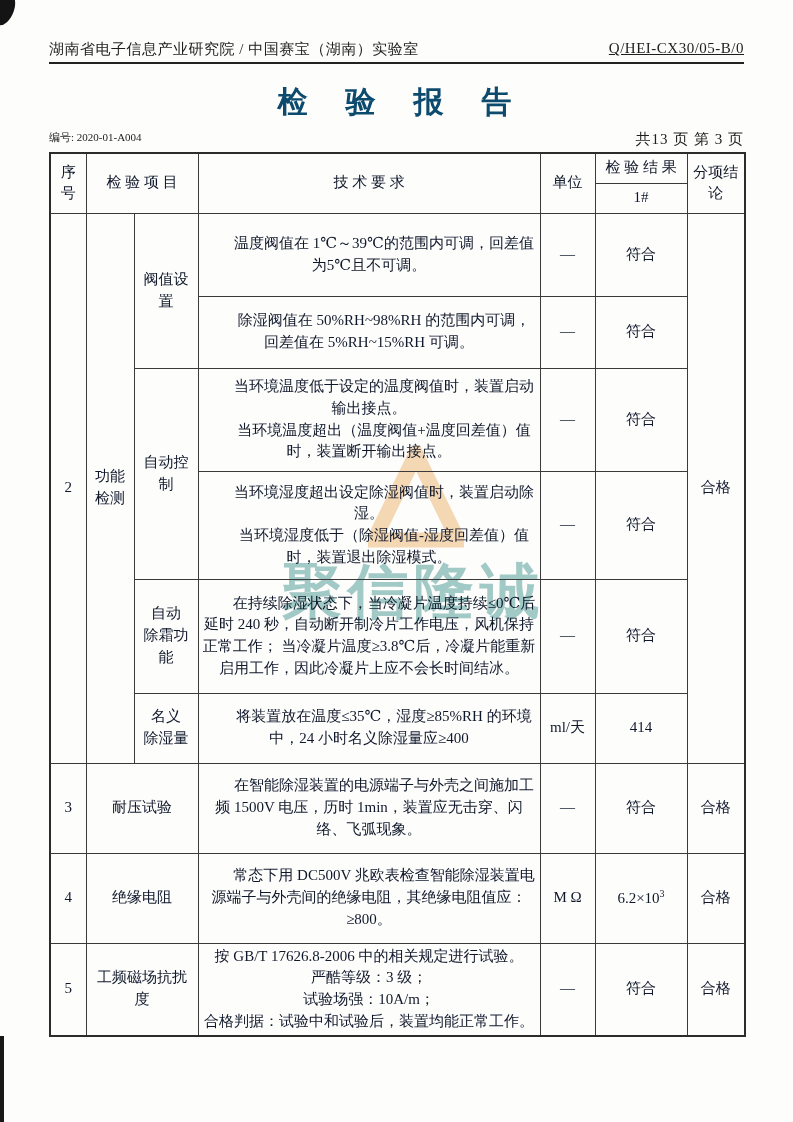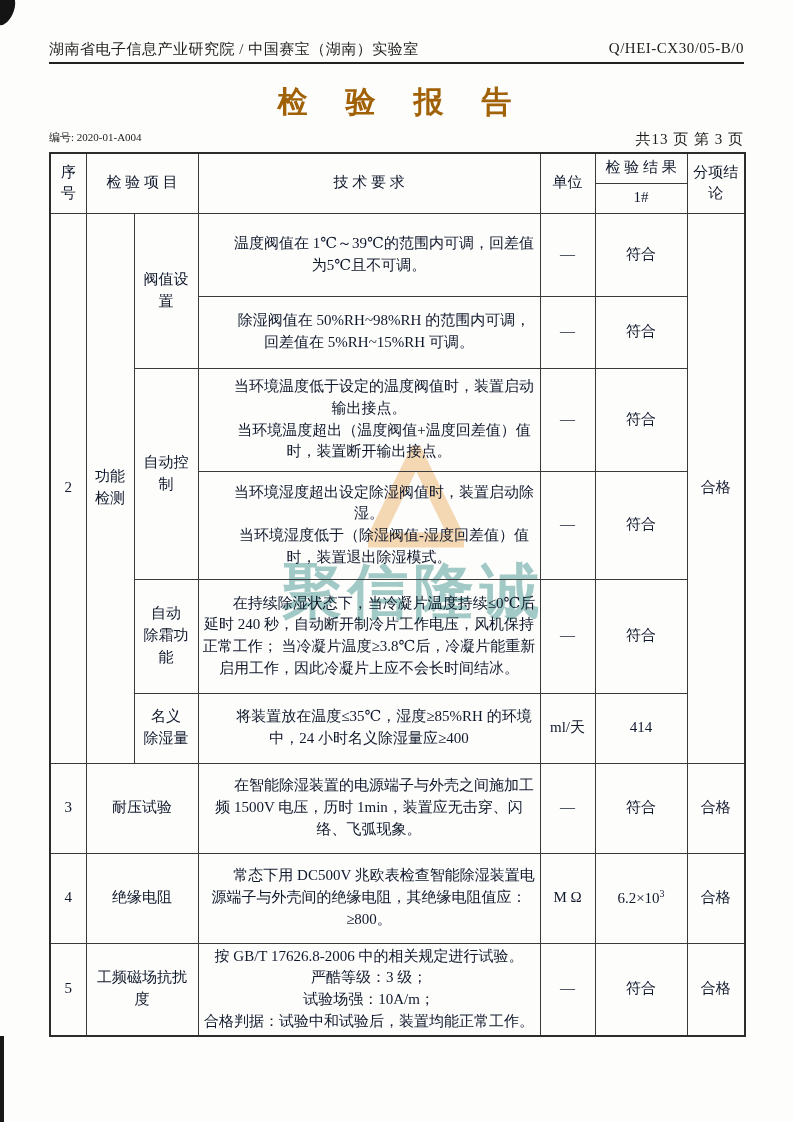--- a/index.html
+++ b/index.html
@@ -42,32 +42,32 @@
     white-space: nowrap;
   }
 
   
   .lab-name {
     position: absolute; left: 49px; top: 40px;
     font-size: 15px; letter-spacing: 0.5px;
   }
   .doc-code {
     position: absolute; right: 49px; top: 40px;
-    font-size: 15px; letter-spacing: 0.5px;
+    font-size: 15px; letter-spacing: 0.5px; text-decoration: underline;
   }
   .header-rule {
     position: absolute; left: 49px; top: 62px;
     width: 695px; height: 2px; background: #222;
   }
   .report-title {
     position: absolute; left: 0; top: 82px; width: 100%;
     text-align: center;
     font-size: 30px; font-weight: bold;
     letter-spacing: 4px;
-    color: #a16207;
+    color: #0c4a6e;
   }
   .report-no {
     position: absolute; left: 49px; top: 130px;
     font-size: 11px;
   }
   .page-info {
     position: absolute; right: 49px; top: 130px;
     font-size: 15px; letter-spacing: 1px;
   }
 

